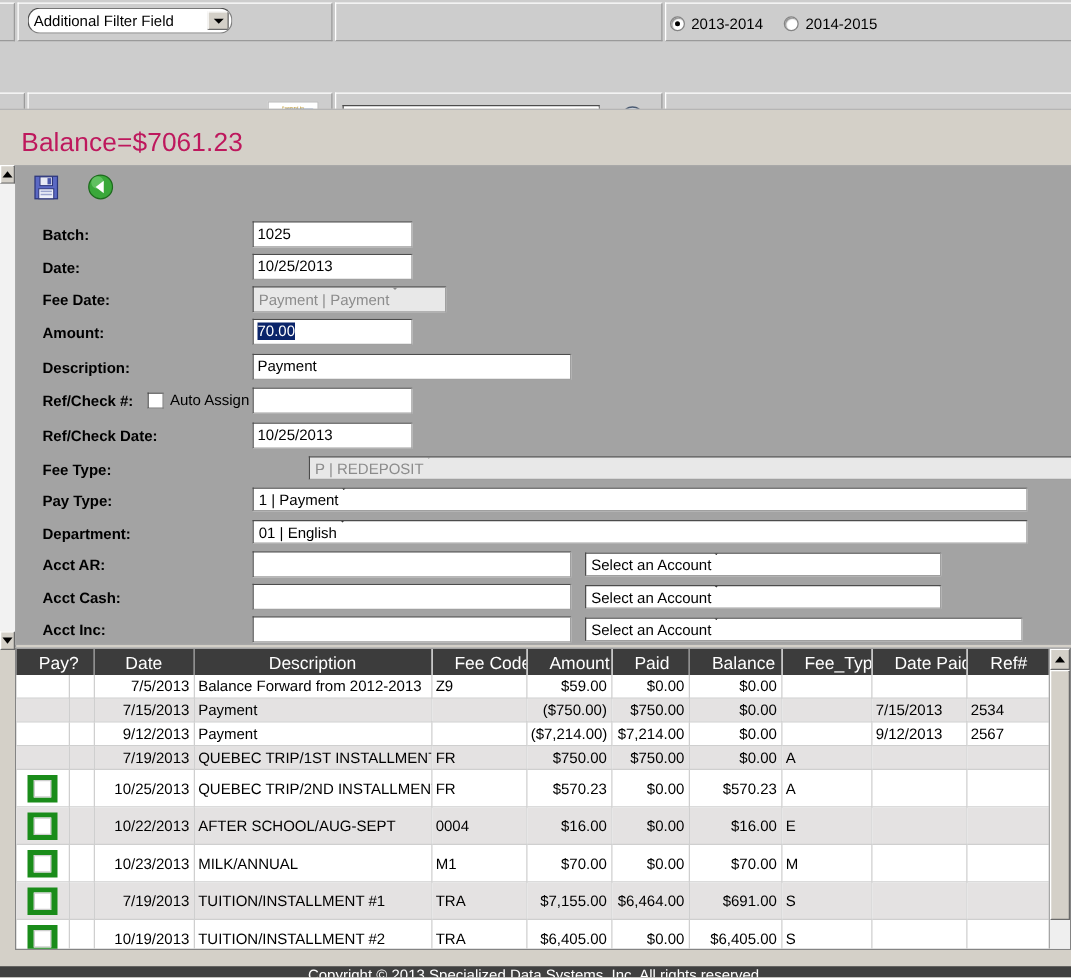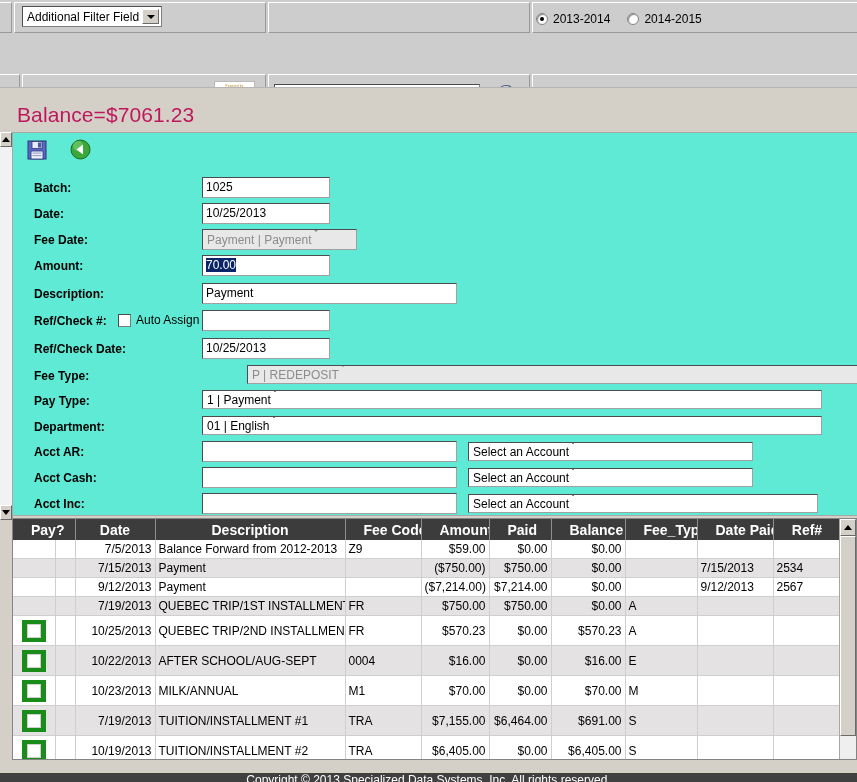--- a/index.html
+++ b/index.html
@@ -79,21 +79,21 @@
   .caret {
     width: 0; height: 0;
     border-left: 4px solid transparent;
     border-right: 4px solid transparent;
     border-top: 4px solid #000;
   }
   .caret.dim { border-top-color: #8a8a8a; }
 
   #filter-combo {
     left: 22px; top: 6px;
-    width: 140px; height: 21px;
+    width: 164px; height: 21px; border-radius: 10px;
   }
 
   
   .radio-row {
     position: absolute;
     left: 536px; top: 12px;
     display: flex;
     align-items: center;
     gap: 5px;
     font-size: 12px;
@@ -195,21 +195,21 @@
     color: #be185d;
     letter-spacing: .1px;
     white-space: nowrap;
   }
 
   
   .form-panel {
     position: absolute;
     left: 12px; top: 132px;
     width: 845px; height: 384px;
-    background: #5eead4;
+    background: #a3a3a3;
     border: 1px solid #a8a8a8;
     border-right: none;
     box-sizing: border-box;
     overflow: hidden;
   }
 
   
   .left-scroll {
     position: absolute;
     left: 0; top: 132px;
@@ -329,21 +329,21 @@
   }
   table.grid {
     border-collapse: collapse;
     table-layout: fixed;
     width: 828px;
     font-size: 12px;
   }
   table.grid th {
     background: #3c3c3c;
     color: #ffffff;
-    font-weight: bold;
+    font-weight: normal;
     font-size: 14px;
     height: 21px;
     padding: 0 18px;
     border-right: 1px solid #8f8f8f;
     text-align: center;
     white-space: nowrap;
     overflow: hidden;
   }
   table.grid td {
     border-right: 1px solid #cfcfcf;

